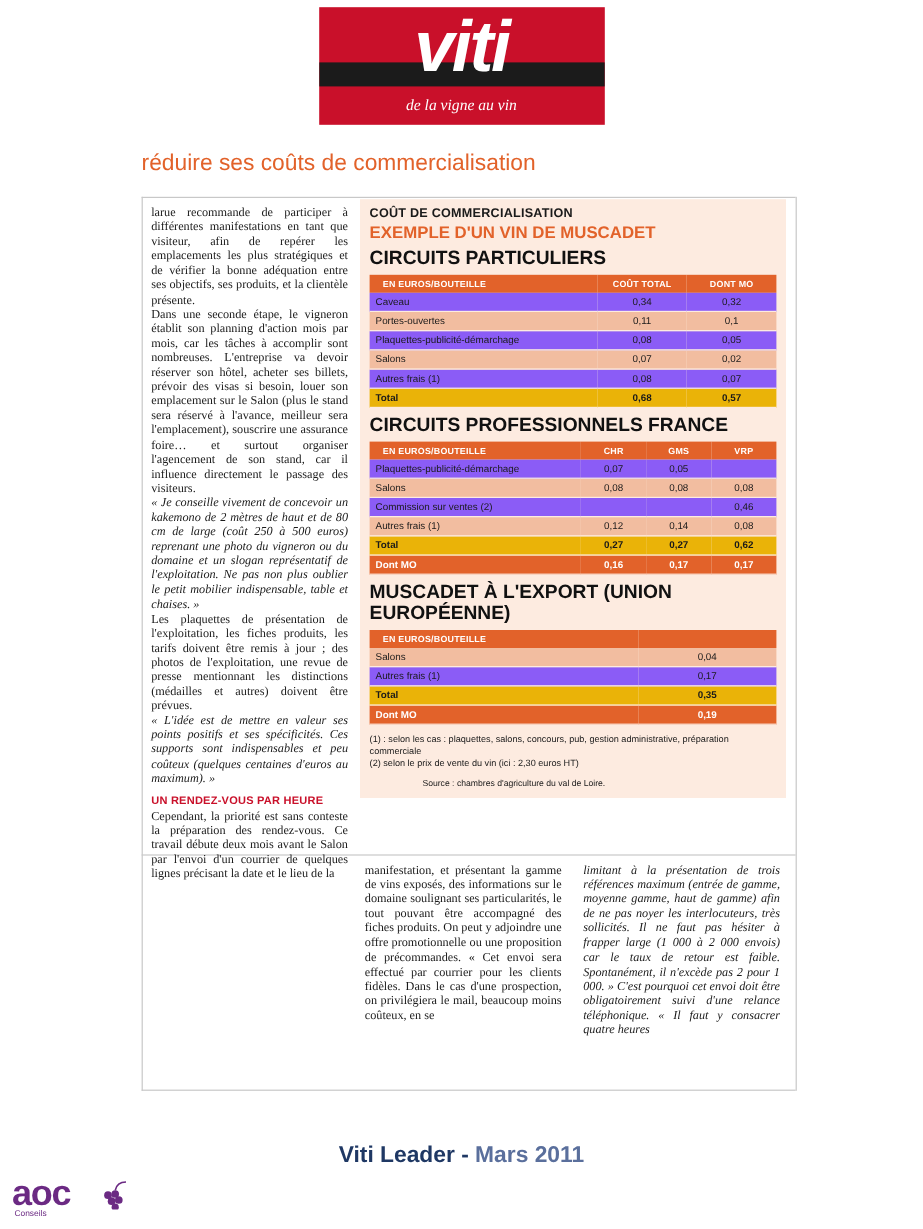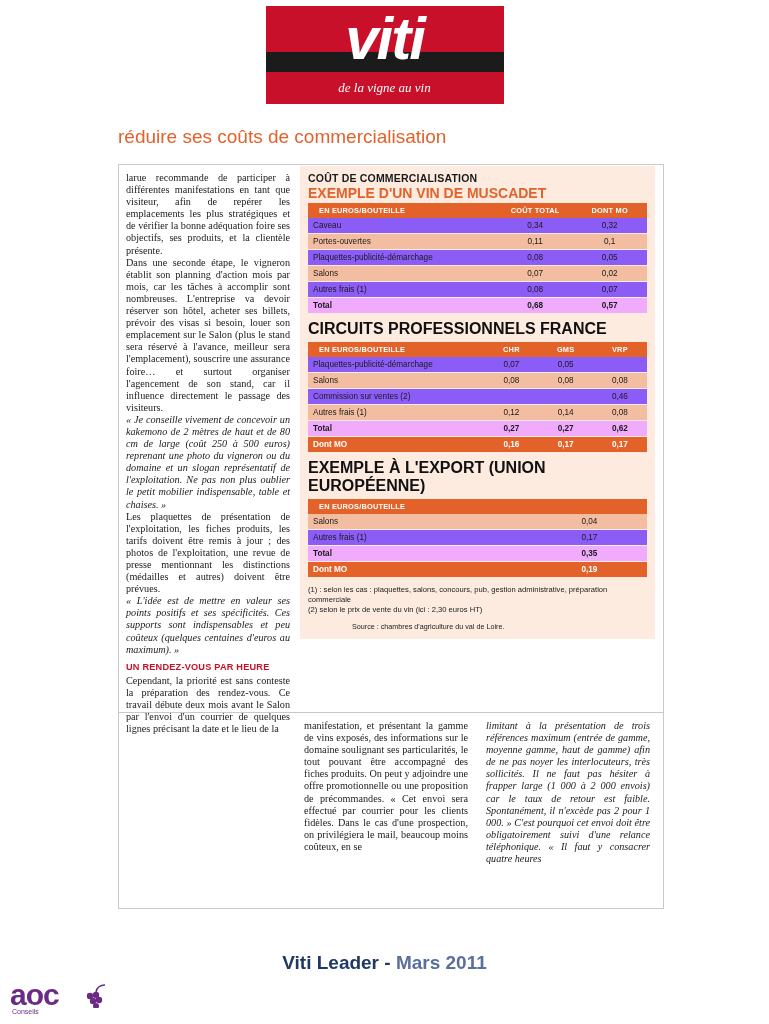--- a/index.html
+++ b/index.html
@@ -159,21 +159,21 @@
     font-size:7.4px;
     letter-spacing:.2px;
   }
   table.t th.num, table.t td.num { text-align:center; }
   table.t td {
     padding:3px 5px;
     border-bottom:1px solid #fdebe0;
   }
   table.t tr.r-odd  td { background:#8b5cf6; }
   table.t tr.r-even td { background:#f2bda0; }
-  table.t tr.r-total td { background:#f0abfc; font-weight:bold; }
+  table.t tr.r-total td { background:#eab308; font-weight:bold; }
   table.t tr.r-dontmo td { background:#e2622a; color:#fff; font-weight:bold; }
   .panel .notes {
     font-family:"Liberation Sans", sans-serif;
     font-size:7.6px;
     line-height:10px;
     color:#1a1a1a;
     margin-top:7px;
   }
   .panel .source {
     font-family:"Liberation Sans", sans-serif;
@@ -235,40 +235,41 @@
 <div class="doc-title">réduire ses coûts de commercialisation</div>
 
 <div class="page">
   <div class="rule v-left"></div>
   <div class="rule v-right"></div>
   <div class="rule h-top"></div>
   <div class="rule h-bot"></div>
   <div class="rule h-mid"></div>
 
   <div class="col-left">
-    <p>larue recommande de participer à différentes manifestations en tant que visiteur, afin de repérer les emplacements les plus stratégiques et de vérifier la bonne adéquation foire ses objectifs, ses produits, et la clientèle présente.</p>
+    <p>larue recommande de participer à différentes manifestations en tant que visiteur, afin de repérer les emplacements les plus stratégiques et de vérifier la bonne adéquation entre ses objectifs, ses produits, et la clientèle présente.</p>
     <p>Dans une seconde étape, le vigneron établit son planning d'action mois par mois, car les tâches à accomplir sont nombreuses. L'entreprise va devoir réserver son hôtel, acheter ses billets, prévoir des visas si besoin, louer son emplacement sur le Salon (plus le stand sera réservé à l'avance, meilleur sera l'emplacement), souscrire une assurance foire… et surtout organiser l'agencement de son stand, car il influence directement le passage des visiteurs.</p>
     <p class="italic">« Je conseille vivement de concevoir un kakemono de 2 mètres de haut et de 80 cm de large (coût 250 à 500 euros) reprenant une photo du vigneron ou du domaine et un slogan représentatif de l'exploitation. Ne pas non plus oublier le petit mobilier indispensable, table et chaises. »</p>
     <p>Les plaquettes de présentation de l'exploitation, les fiches produits, les tarifs doivent être remis à jour ; des photos de l'exploitation, une revue de presse mentionnant les distinctions (médailles et autres) doivent être prévues.</p>
     <p class="italic">« L'idée est de mettre en valeur ses points positifs et ses spécificités. Ces supports sont indispensables et peu coûteux (quelques centaines d'euros au maximum). »</p>
     <h4 class="kicker">UN RENDEZ-VOUS PAR HEURE</h4>
     <p>Cependant, la priorité est sans conteste la préparation des rendez-vous. Ce travail débute deux mois avant le Salon par l'envoi d'un courrier de quelques lignes précisant la date et le lieu de la</p>
   </div>
 
   <div class="col-bot-1">
     <p>manifestation, et présentant la gamme de vins exposés, des informations sur le domaine soulignant ses particularités, le tout pouvant être accompagné des fiches produits. On peut y adjoindre une offre promotionnelle ou une proposition de précommandes. « Cet envoi sera effectué par courrier pour les clients fidèles. Dans le cas d'une prospection, on privilégiera le mail, beaucoup moins coûteux, en se</p>
   </div>
   <div class="col-bot-2">
     <p class="italic">limitant à la présentation de trois références maximum (entrée de gamme, moyenne gamme, haut de gamme) afin de ne pas noyer les interlocuteurs, très sollicités. Il ne faut pas hésiter à frapper large (1 000 à 2 000 envois) car le taux de retour est faible. Spontanément, il n'excède pas 2 pour 1 000. » C'est pourquoi cet envoi doit être obligatoirement suivi d'une relance téléphonique. « Il faut y consacrer quatre heures</p>
   </div>
 
   <div class="panel">
     <div class="eyebrow">COÛT DE COMMERCIALISATION</div>
     <div class="example">EXEMPLE D'UN VIN DE MUSCADET</div>
 
+    <h3 class="sect">CIRCUITS PARTICULIERS</h3>
     <table class="t">
       <thead>
         <tr>
           <th style="width:56%">EN EUROS/BOUTEILLE</th>
           <th class="num" style="width:22%">COÛT TOTAL</th>
           <th class="num" style="width:22%">DONT MO</th>
         </tr>
       </thead>
       <tbody>
         <tr class="r-odd">
@@ -347,21 +348,21 @@
         </tr>
         <tr class="r-dontmo">
           <td>Dont MO</td>
           <td class="num">0,16</td>
           <td class="num">0,17</td>
           <td class="num">0,17</td>
         </tr>
       </tbody>
     </table>
 
-    <h3 class="sect">EXEMPLE À L'EXPORT (UNION EUROPÉENNE)</h3>
+    <h3 class="sect">MUSCADET À L'EXPORT (UNION EUROPÉENNE)</h3>
     <table class="t">
       <thead>
         <tr>
           <th style="width:66%">EN EUROS/BOUTEILLE</th>
           <th class="num" style="width:34%"></th>
         </tr>
       </thead>
       <tbody>
         <tr class="r-even">
           <td>Salons</td>

